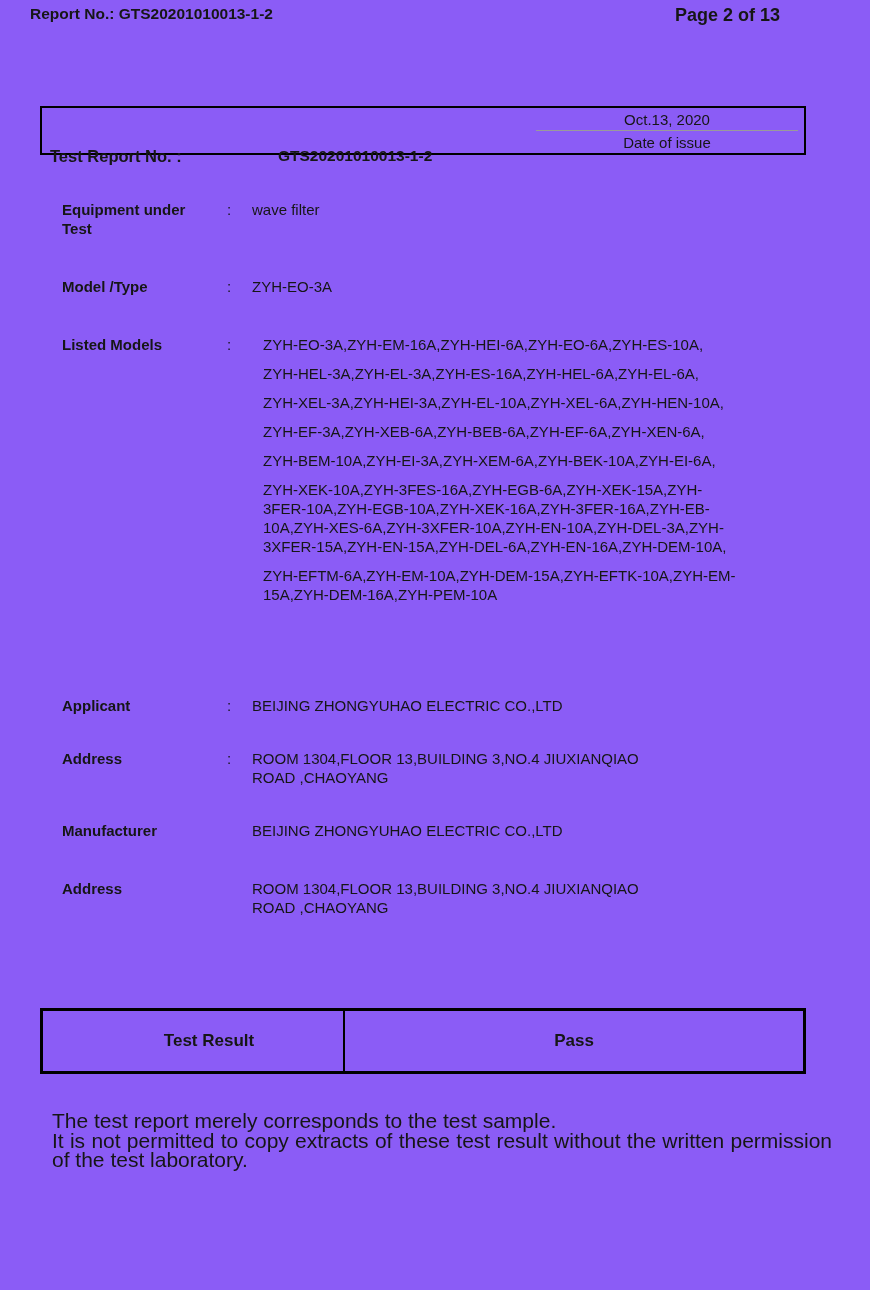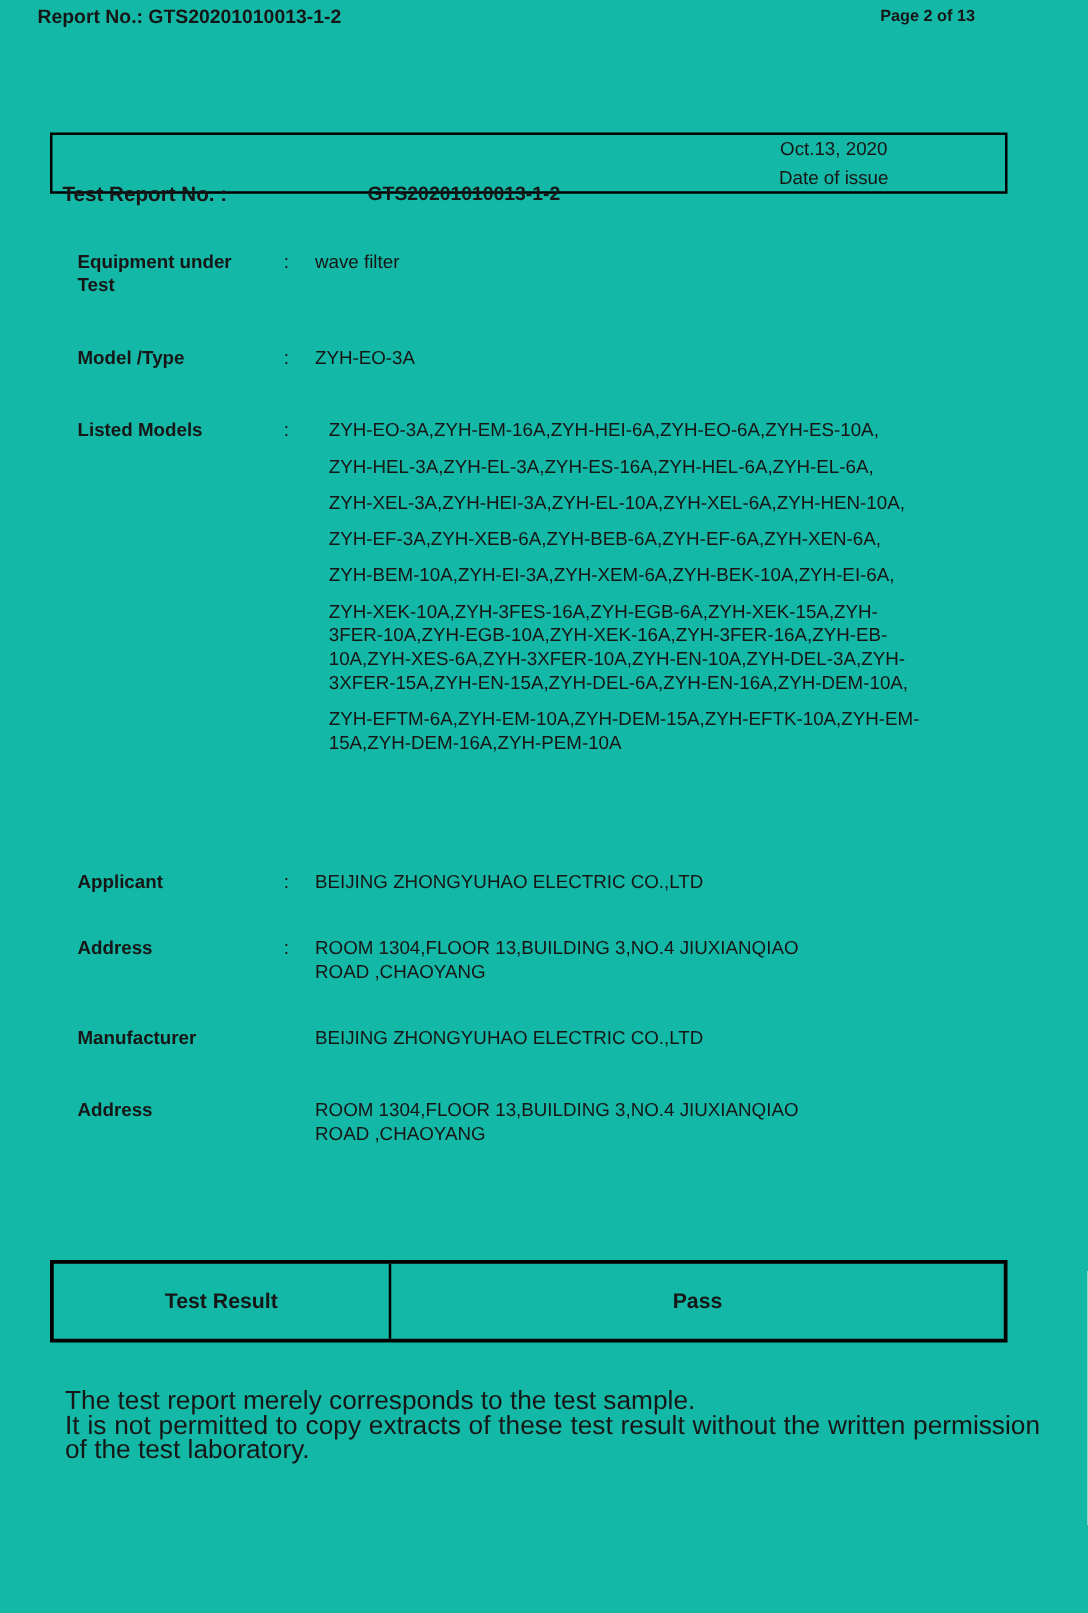--- a/index.html
+++ b/index.html
@@ -1,35 +1,35 @@
 <!DOCTYPE html>
 <html><head>
 <meta charset="utf-8">
 <style>
   html,body{margin:0;padding:0;background:#e8e8e8;}
   #page{
-    position:relative;width:870px;height:1290px;background:#14b8a6;
+    position:relative;width:870px;height:1290px;background:#8b5cf6;
     font-family:"Liberation Sans","DejaVu Sans",sans-serif;color:#161616;
     margin:0 auto;overflow:hidden;
   }
   
   .hdr-left{position:absolute;left:30px;top:5px;font-size:15.5px;font-weight:bold;}
-  .hdr-right{position:absolute;right:90px;top:5px;font-size:13px;font-weight:bold;margin-left:24px;}
+  .hdr-right{position:absolute;right:90px;top:5px;font-size:18px;font-weight:bold;margin-left:24px;}
   
   .title{position:absolute;left:0;top:44px;width:100%;text-align:center;
     font-size:21px;font-weight:bold;letter-spacing:6px;word-spacing:12px;}
   
   .tbl1{position:absolute;left:40px;top:106px;width:762px;height:45px;
     border:2px solid #000;display:flex;}
   .tbl1-left{position:relative;width:486px;border-right:2px solid #000;margin-top:48px;}
   .tbl1-label{position:absolute;left:8px;top:0;height:100%;display:flex;align-items:center;
     font-size:16.5px;font-weight:bold;}
-  .tbl1-value{position:absolute;left:252px;top:0;height:100%;display:flex;align-items:center;
+  .tbl1-value{position:absolute;left:236px;top:0;height:100%;display:flex;align-items:center;
     font-size:15.5px;font-weight:bold;}
-  .tbl1-right{flex:1;display:flex;flex-direction:column;align-items:center;}
+  .tbl1-right{flex:1;display:flex;flex-direction:column;}
   .date-top{flex:1;display:flex;align-items:center;justify-content:center;font-size:15px;}
   .date-line{height:0;border-top:1px solid #9a9a9a;margin:0 6px;}
   .date-bottom{flex:1;display:flex;align-items:center;justify-content:center;font-size:15px;}
   
   .frow{position:absolute;left:0;width:100%;font-size:15px;line-height:19px;}
   .f-label{position:absolute;left:62px;width:132px;font-weight:bold;}
   .f-label.b{font-weight:bold;}
   .f-colon{position:absolute;left:227px;}
   .f-value{position:absolute;left:252px;width:570px;}
   .row-equipment{top:200px;}
@@ -40,21 +40,21 @@
   .row-manufacturer{top:821px;}
   .row-address2{top:879px;}
   
   #models{position:absolute;left:252px;top:335px;width:500px;font-size:15px;margin-left:11px;}
   .model-para{margin:0 0 10px 0;line-height:19px;}
   .model-line{white-space:nowrap;}
   
   .tbl2{position:absolute;left:40px;top:1008px;width:760px;height:60px;
     border:3px solid #000;display:flex;}
   .tbl2-left{width:268px;border-right:2px solid #000;display:flex;align-items:center;
-    justify-content:center;font-size:17px;font-weight:bold;}
+    justify-content:center;font-size:17px;font-weight:bold;padding-left:32px;}
   .tbl2-right{flex:1;display:flex;align-items:center;justify-content:center;
     font-size:17px;font-weight:bold;}
   
   .footer{position:absolute;left:52px;top:1111px;width:780px;font-size:21px;line-height:19.5px;}
   .footer p{margin:0;}
   .footer .just{text-align:justify;}
 </style>
 </head>
 <body>
 

